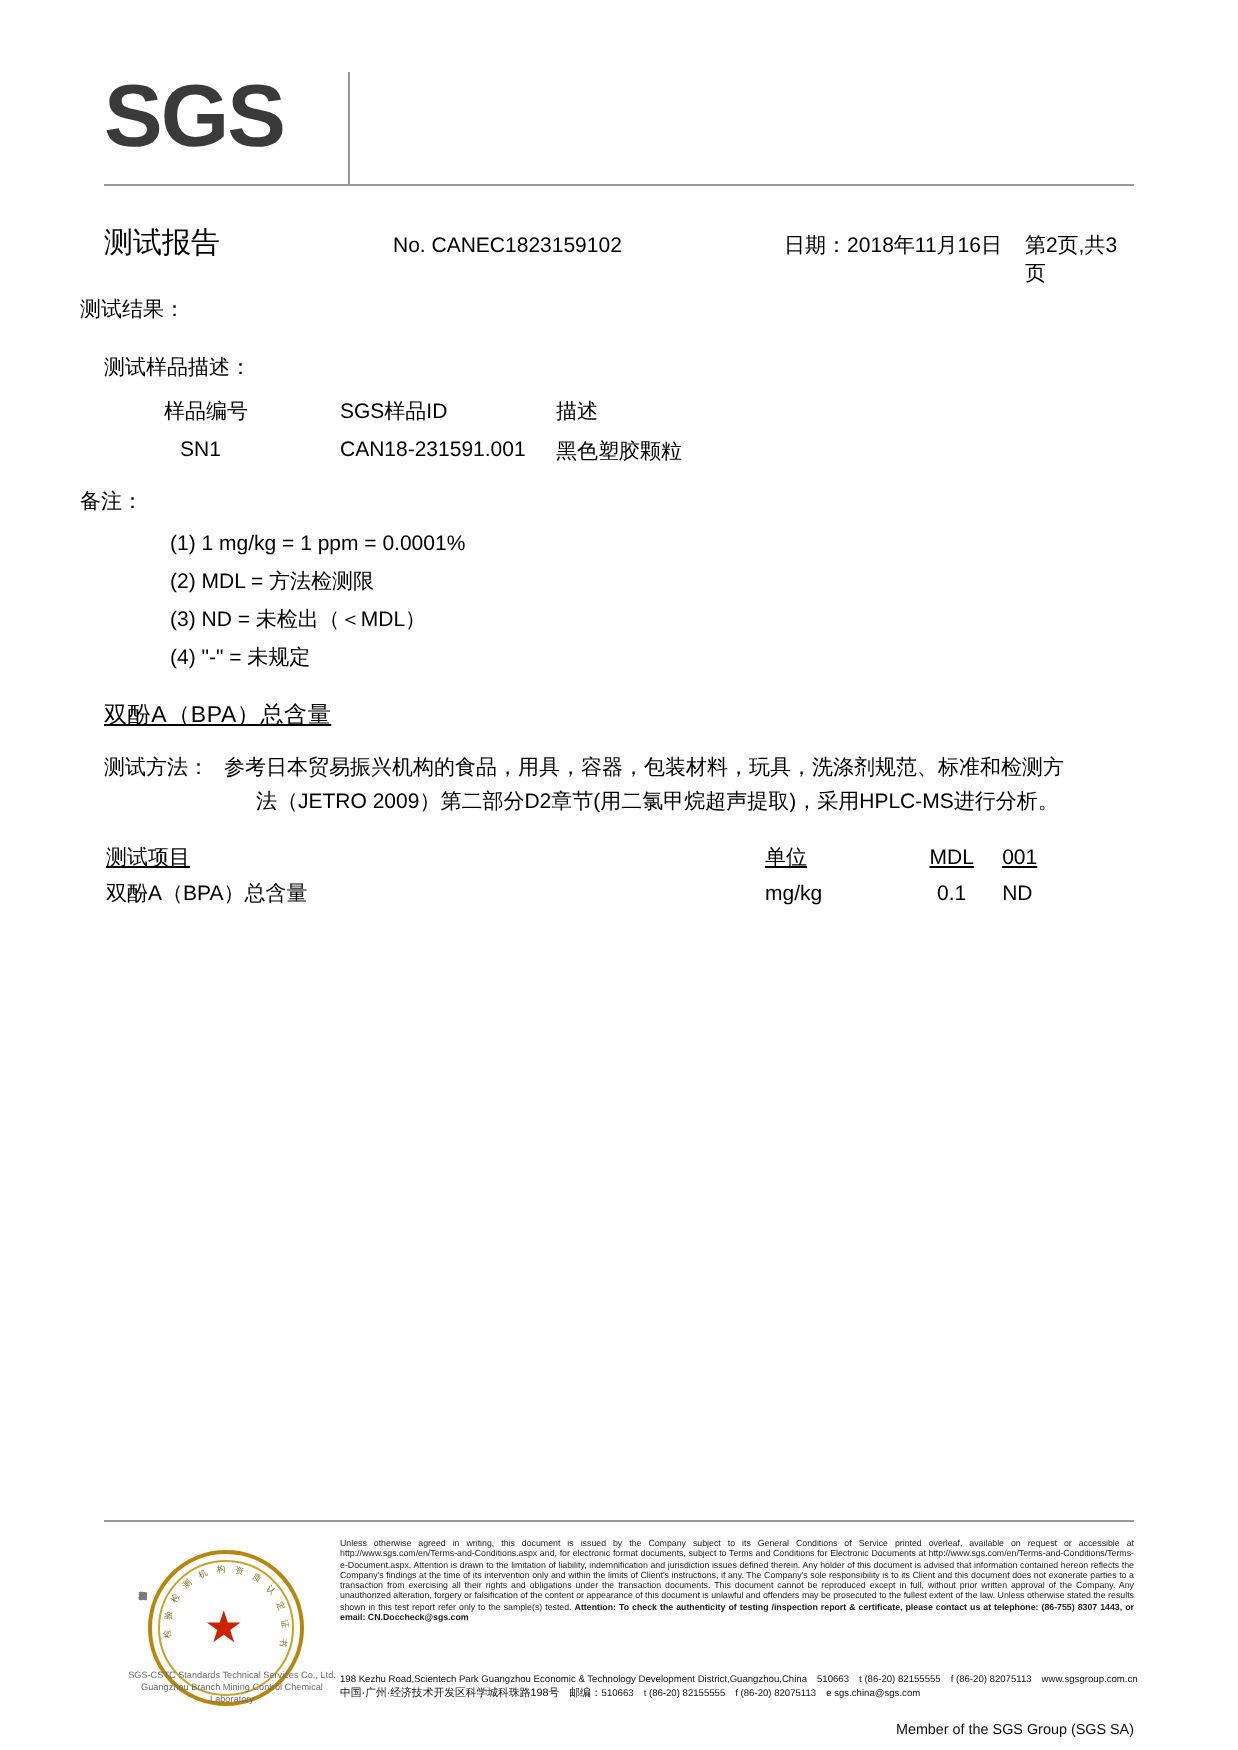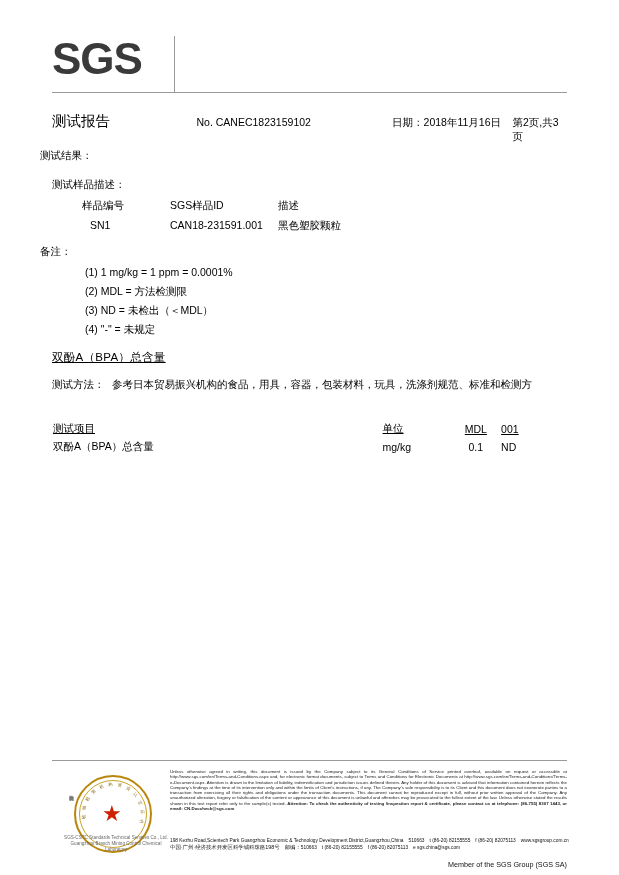--- a/index.html
+++ b/index.html
@@ -284,20 +284,21 @@
   <div class="t" style="left:40px; top:244px;">备注：</div>
   <div class="t" style="left:85px; top:265px;">(1) 1 mg/kg = 1 ppm = 0.0001%</div>
   <div class="t" style="left:85px; top:284px;">(2) MDL = 方法检测限</div>
   <div class="t" style="left:85px; top:303px;">(3) ND = 未检出（＜MDL）</div>
   <div class="t" style="left:85px; top:322px;">(4) "-" = 未规定</div>
 
   <div class="section-head" style="left:52px; top:350px;">双酚A（BPA）总含量</div>
 
   <div class="t" style="left:52px; top:377px;">测试方法：</div>
   <div class="t" style="left:112px; top:377px;">参考日本贸易振兴机构的食品，用具，容器，包装材料，玩具，洗涤剂规范、标准和检测方</div>
+  <div class="t" style="left:128px; top:394px;">法（JETRO 2009）第二部分D2章节(用二氯甲烷超声提取)，采用HPLC-MS进行分析。</div>
 
   <div class="res-tbl">
     <table>
       <tbody>
           <tr class="res-hdr">
         <td class="c-item">测试项目</td>
         <td class="c-unit">单位</td>
         <td class="c-mdl">MDL</td>
         <td class="c-001">001</td>
       </tr>

